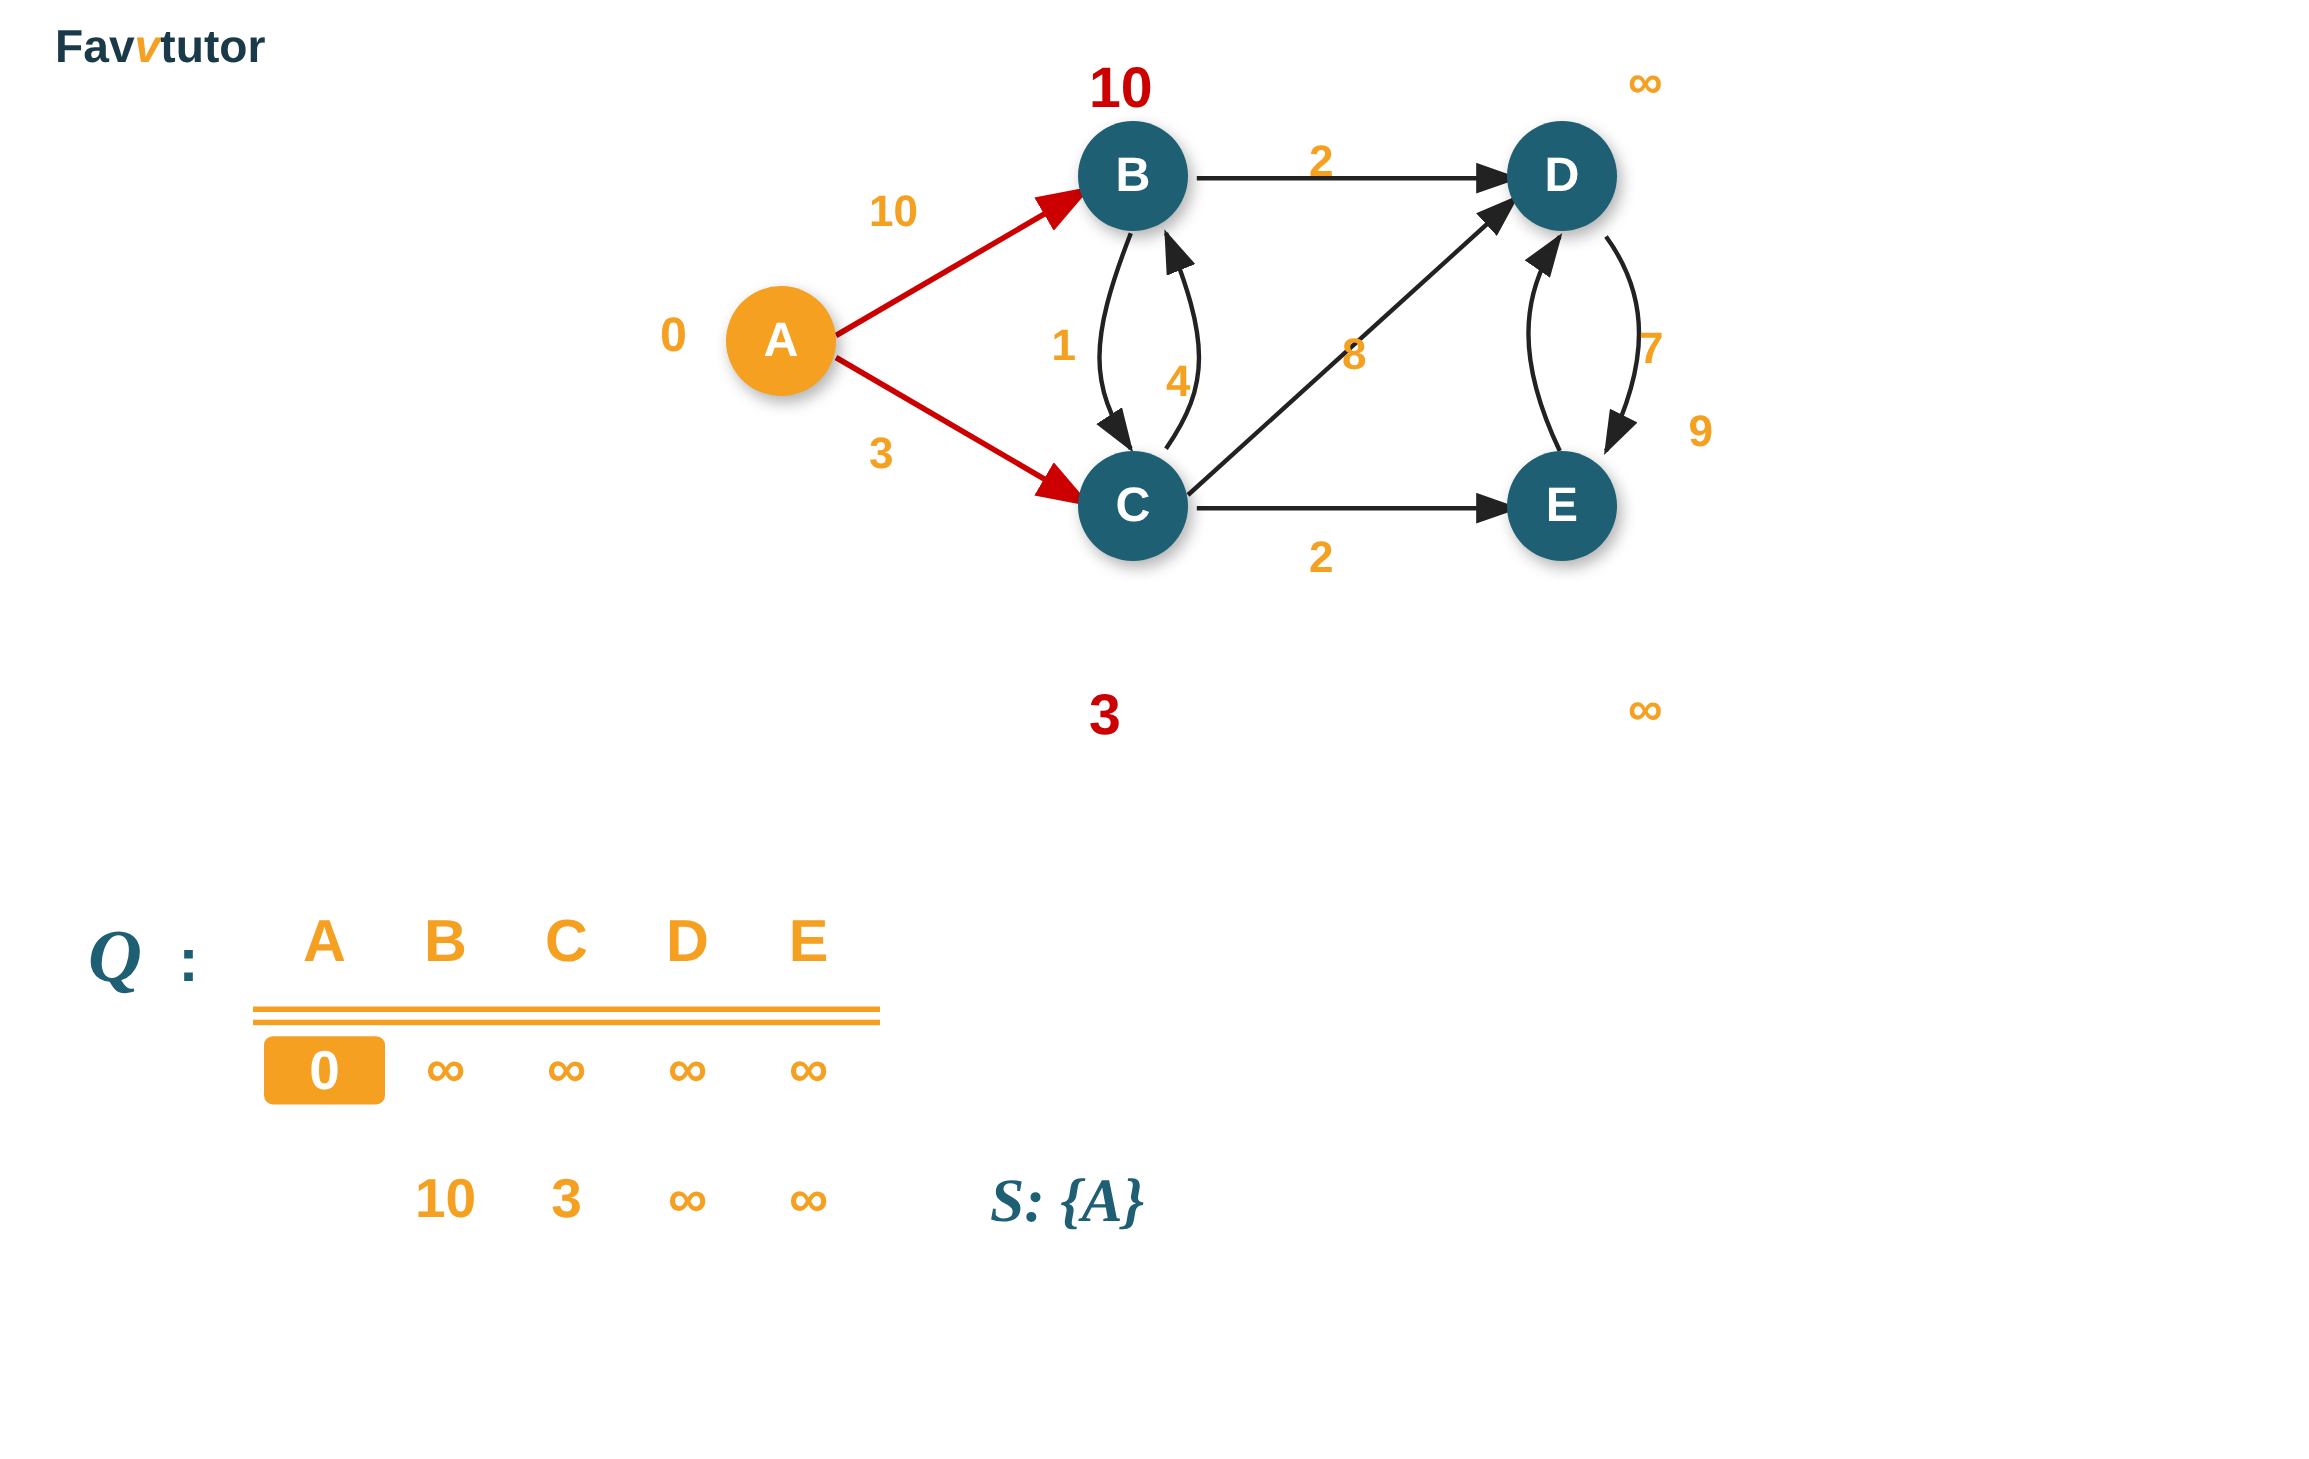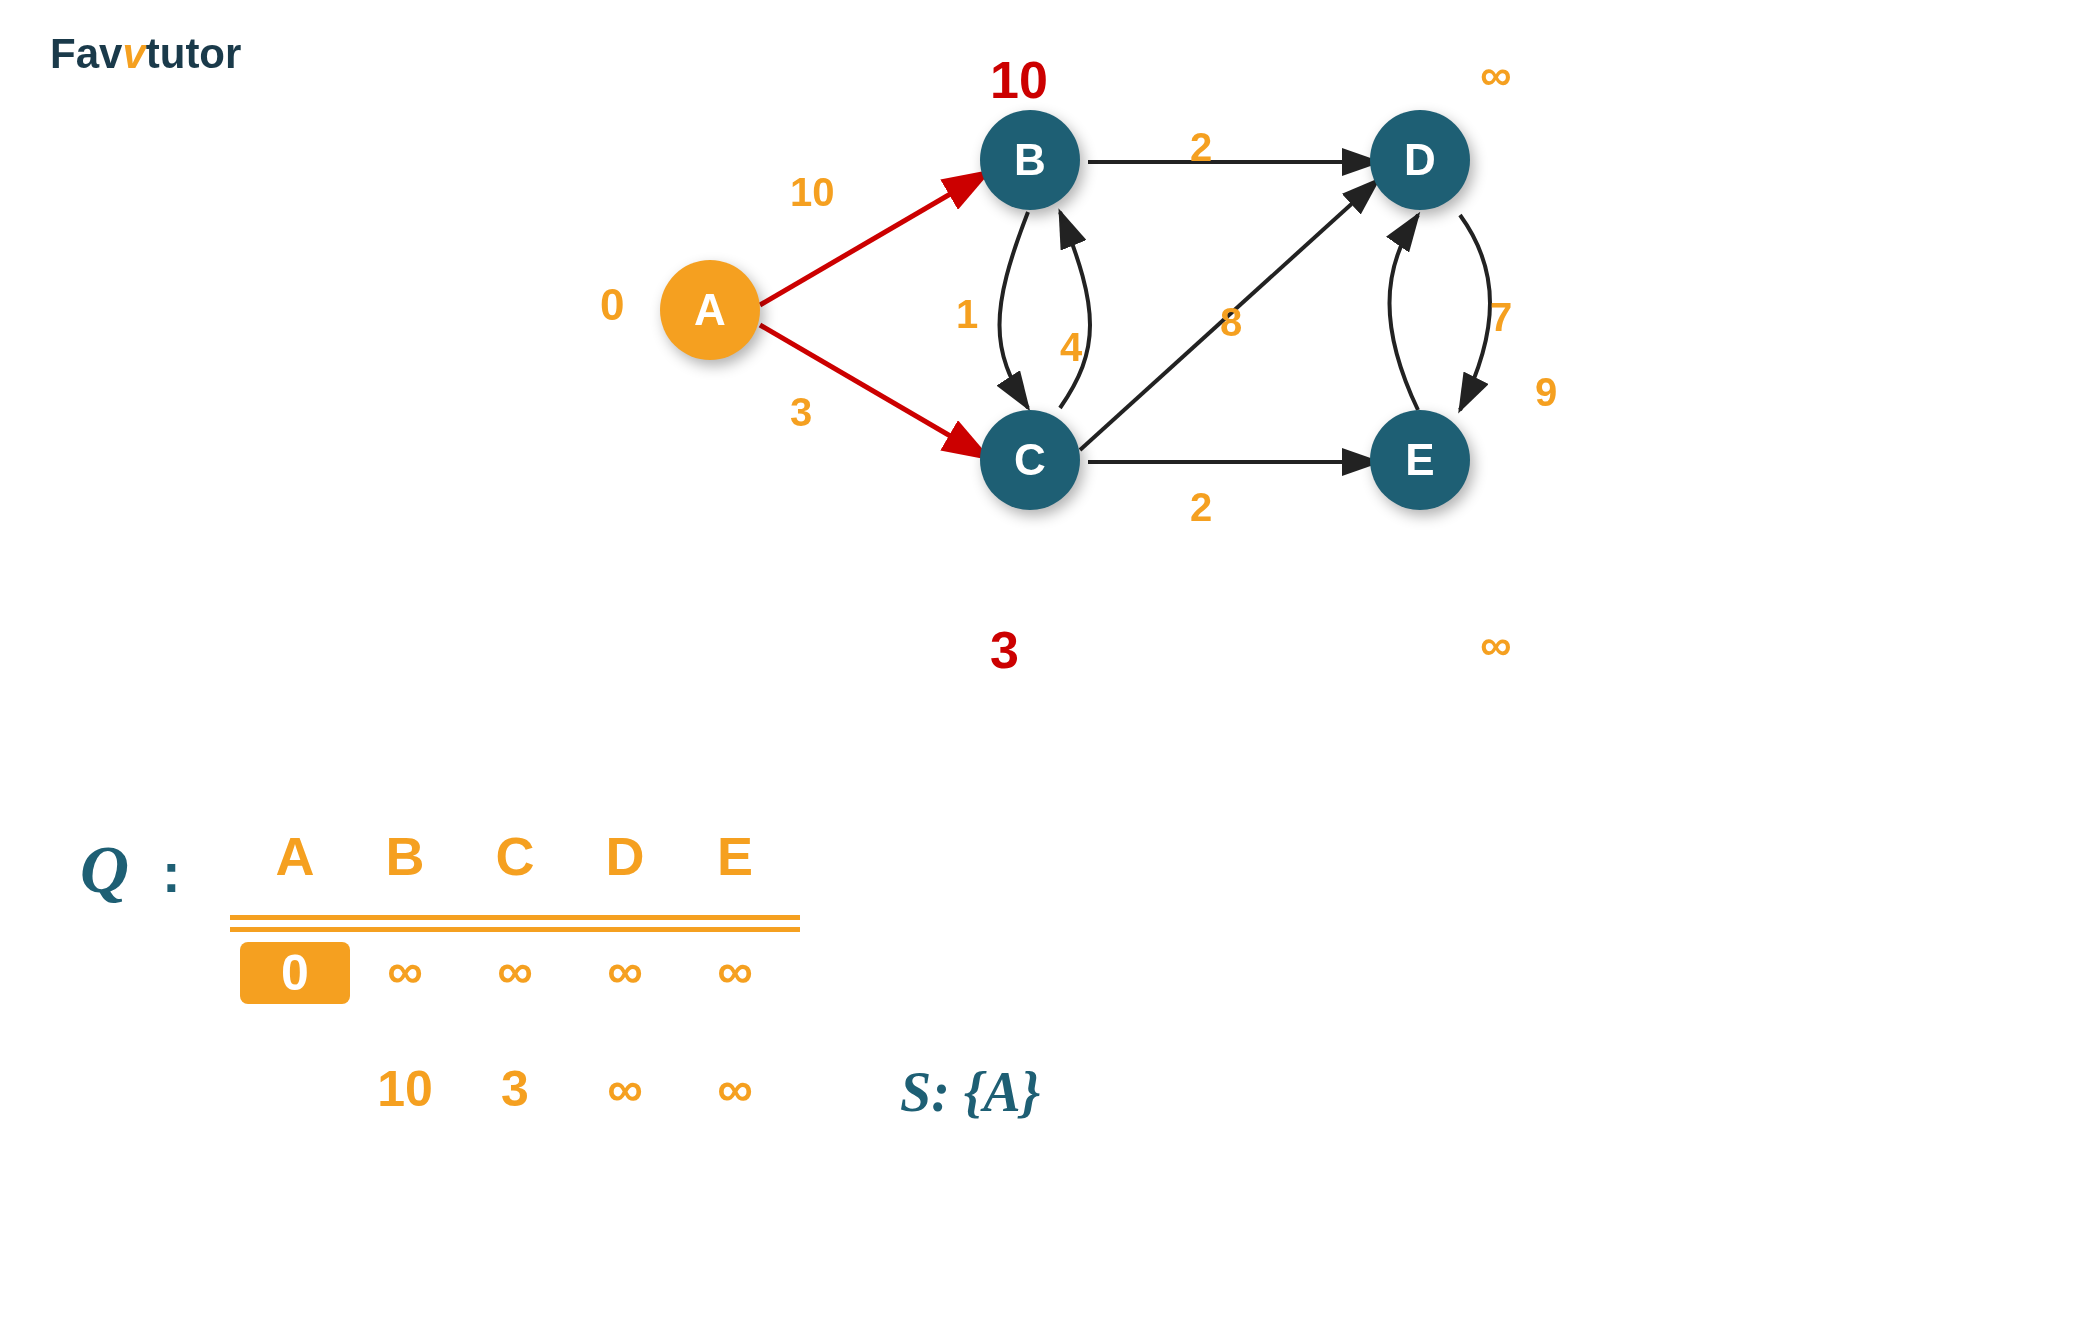--- a/index.html
+++ b/index.html
@@ -8,21 +8,21 @@
       height: 1326px;
       background: #ffffff;
       font-family: 'Arial', sans-serif;
       position: relative;
       overflow: hidden;
     }
 
     
     .logo {
       position: absolute;
-      top: 30px;
+      top: 18px;
       left: 50px;
       font-size: 42px;
       font-weight: bold;
       color: #1a3a4a;
     }
     .logo span.fav { color: #1a3a4a; }
     .logo span.v-icon {
       color: #f5a020;
       font-style: italic;
     }

